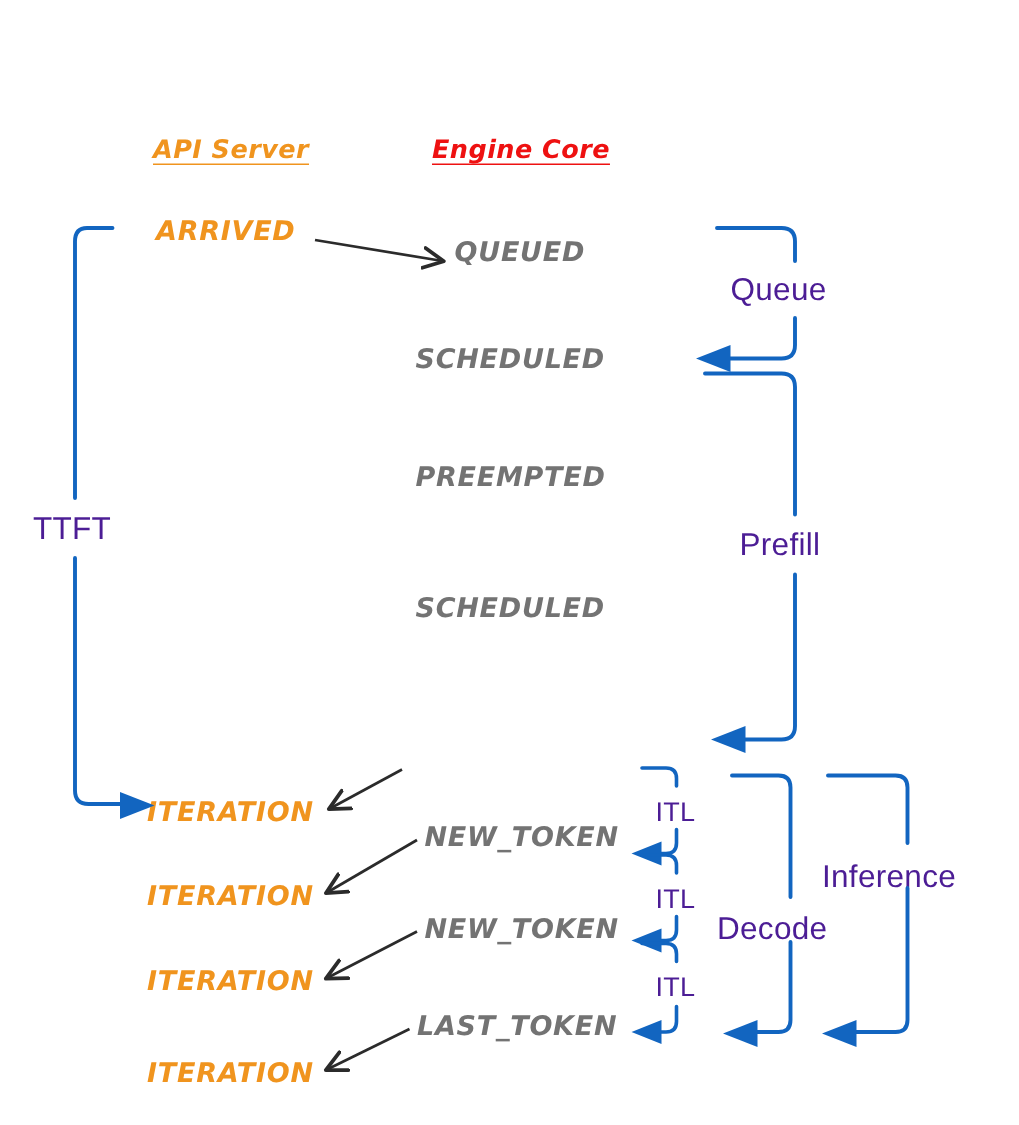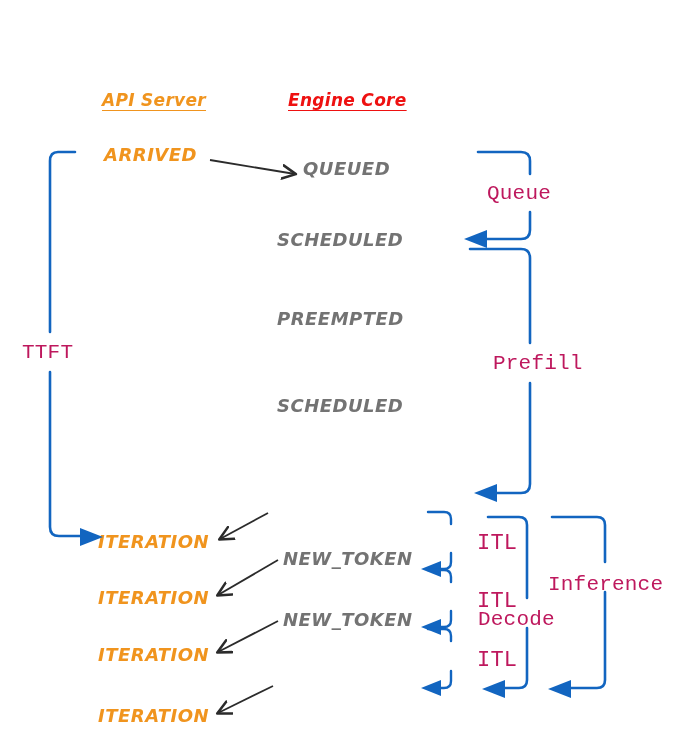--- a/index.html
+++ b/index.html
@@ -52,29 +52,28 @@
   .state-api {
     color: #F0941E;
     font-size: 18px;
   }
   .state-engine {
     color: #737373;
     font-size: 18px;
   }
 
   .blue-label {
-    font-family: Liberation Mono, monospace;
+    font-family: Liberation Sans, sans-serif;
     font-size: 21px;
-    color: #be185d;
+    color: #4c1d95;
     white-space: nowrap;
     letter-spacing: 0.2px;
   }
   .blue-label.small {
-    font-size: 22px;
-    margin-left: 40px;
+    font-size: 18px;
   }
 
   svg.overlay {
     position: absolute;
     left: 0;
     top: 0;
     width: 679px;
     height: 750px;
     pointer-events: none;
   }
@@ -93,20 +92,21 @@
   <div class="abs hand state-api" style="left:98px; top:587px;">ITERATION</div>
   <div class="abs hand state-api" style="left:98px; top:644px;">ITERATION</div>
   <div class="abs hand state-api" style="left:98px; top:705px;">ITERATION</div>
 
   <div class="abs hand state-engine" style="left:303px; top:158px;">QUEUED</div>
   <div class="abs hand state-engine" style="left:277px; top:229px;">SCHEDULED</div>
   <div class="abs hand state-engine" style="left:277px; top:308px;">PREEMPTED</div>
   <div class="abs hand state-engine" style="left:277px; top:395px;">SCHEDULED</div>
   <div class="abs hand state-engine" style="left:283px; top:548px;">NEW_TOKEN</div>
   <div class="abs hand state-engine" style="left:283px; top:609px;">NEW_TOKEN</div>
+  <div class="abs hand state-engine" style="left:278px; top:674px;">LAST_TOKEN</div>
 
   <div class="abs blue-label" style="left:22px; top:341px;">TTFT</div>
   <div class="abs blue-label" style="left:487px; top:182px;">Queue</div>
   <div class="abs blue-label" style="left:493px; top:352px;">Prefill</div>
   <div class="abs blue-label small" style="left:437px; top:531px;">ITL</div>
   <div class="abs blue-label small" style="left:437px; top:589px;">ITL</div>
   <div class="abs blue-label small" style="left:437px; top:648px;">ITL</div>
   <div class="abs blue-label" style="left:478px; top:608px;">Decode</div>
   <div class="abs blue-label" style="left:548px; top:573px;">Inference</div>
 

